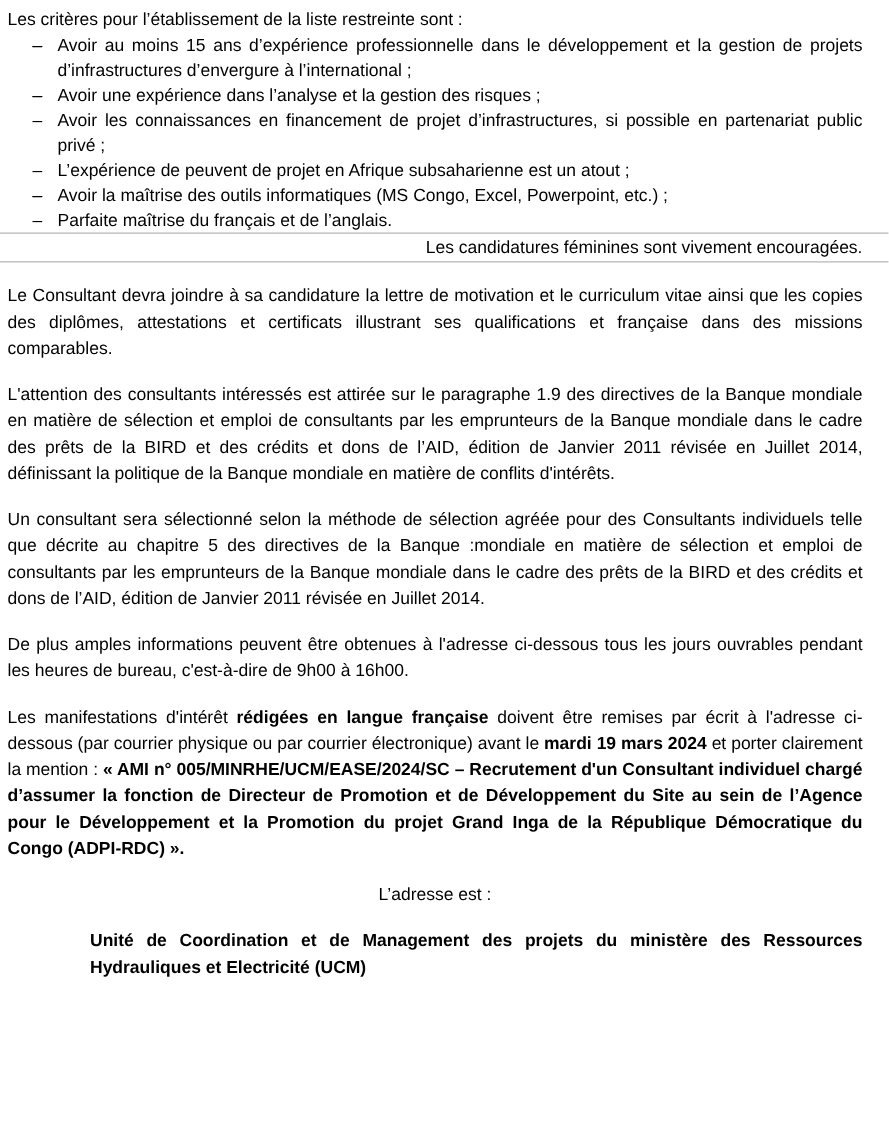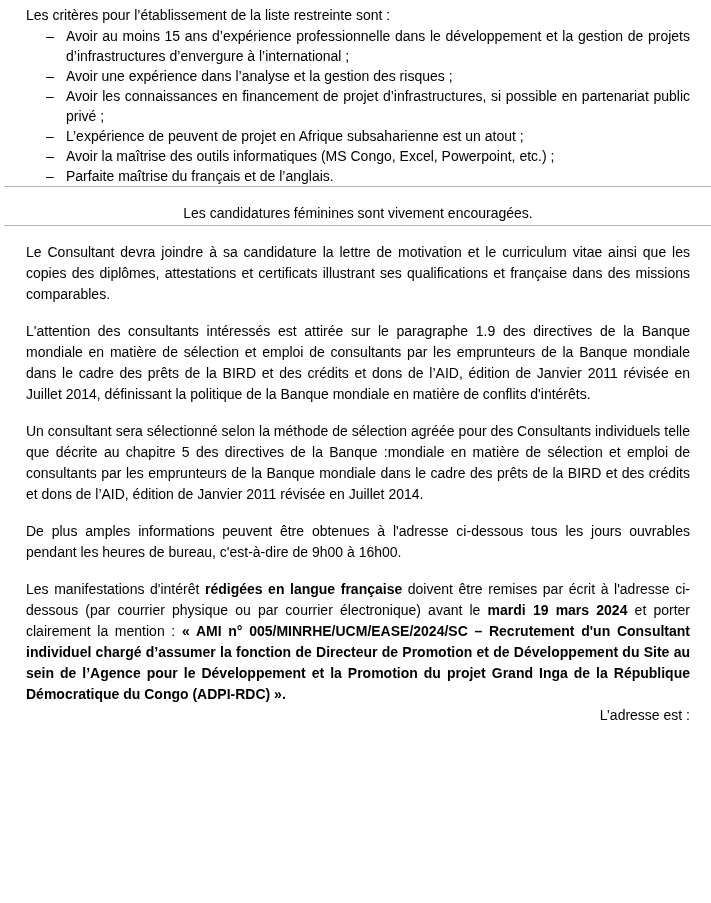--- a/index.html
+++ b/index.html
@@ -5,21 +5,21 @@
   html, body {
     margin: 0;
     padding: 0;
     background: #ffffff;
   }
   .page {
     position: relative;
     width: 711px;
     height: 903px;
     box-sizing: border-box;
-    padding: 5px 21px 0 26px;
+    padding: 5px 21px 0 6px;
     overflow: hidden;
     background: #ffffff;
     color: #000000;
     font-family: "Liberation Sans", sans-serif;
     font-size: 14px;
     line-height: 21px;
   }
   p { margin: 0; }
   .intro {
     text-align: left;
@@ -41,32 +41,32 @@
     left: 20px;
     top: 0;
   }
   .divider {
     height: 0;
     border-top: 1px solid #b5b5b5;
     margin-left: -22px;
     margin-right: -21px;
   }
   .encouragement {
-    margin-top: 16px;
     margin-bottom: 1px;
     line-height: 21px;
-    text-align: center;
+    text-align: right;
   }
   .para {
     margin-top: 16px;
     text-align: justify;
     line-height: 21px;
   }
   .address-label {
-    text-align: right;
+    margin-top: 16px;
+    text-align: center;
     line-height: 21px;
   }
   .address-org {
     margin-top: 16px;
     margin-left: 66px;
     text-align: justify;
     line-height: 21px;
     font-weight: bold;
   }
   .bold { font-weight: bold; }
@@ -126,14 +126,15 @@
   <p class="para">L'attention des consultants intéressés est attirée sur le paragraphe 1.9 des directives de la Banque mondiale en matière de sélection et emploi de consultants par les emprunteurs de la Banque mondiale dans le cadre des prêts de la BIRD et des crédits et dons de l’AID, édition de Janvier 2011 révisée en Juillet 2014, définissant la politique de la Banque mondiale en matière de conflits d'intérêts.</p>
 
   <p class="para">Un consultant sera sélectionné selon la méthode de sélection agréée pour des Consultants individuels telle que décrite au chapitre 5 des directives de la Banque :mondiale en matière de sélection et emploi de consultants par les emprunteurs de la Banque mondiale dans le cadre des prêts de la BIRD et des crédits et dons de l’AID, édition de Janvier 2011 révisée en Juillet 2014.</p>
 
   <p class="para">De plus amples informations peuvent être obtenues à l'adresse ci-dessous tous les jours ouvrables pendant les heures de bureau, c'est-à-dire de 9h00 à 16h00.</p>
 
   <p class="para"><span>Les manifestations d'intérêt </span><span class="bold underline">rédigées en langue française</span><span> doivent être remises par écrit à l'adresse ci-dessous (par courrier physique ou par courrier électronique) avant le </span><span class="bold">mardi 19 mars 2024</span><span> et porter clairement la mention : </span><span class="bold">« AMI n° 005/MINRHE/UCM/EASE/2024/SC – Recrutement d'un Consultant individuel chargé d’assumer la fonction de Directeur de Promotion et de Développement du Site au sein de l’Agence pour le Développement et la Promotion du projet Grand Inga de la République Démocratique du Congo (ADPI-RDC) ».</span></p>
 
   <p class="address-label">L’adresse est :</p>
 
+  <p class="address-org">Unité de Coordination et de Management des projets du ministère des Ressources Hydrauliques et Electricité (UCM)</p>
 
 </div>
 
 </body></html>

